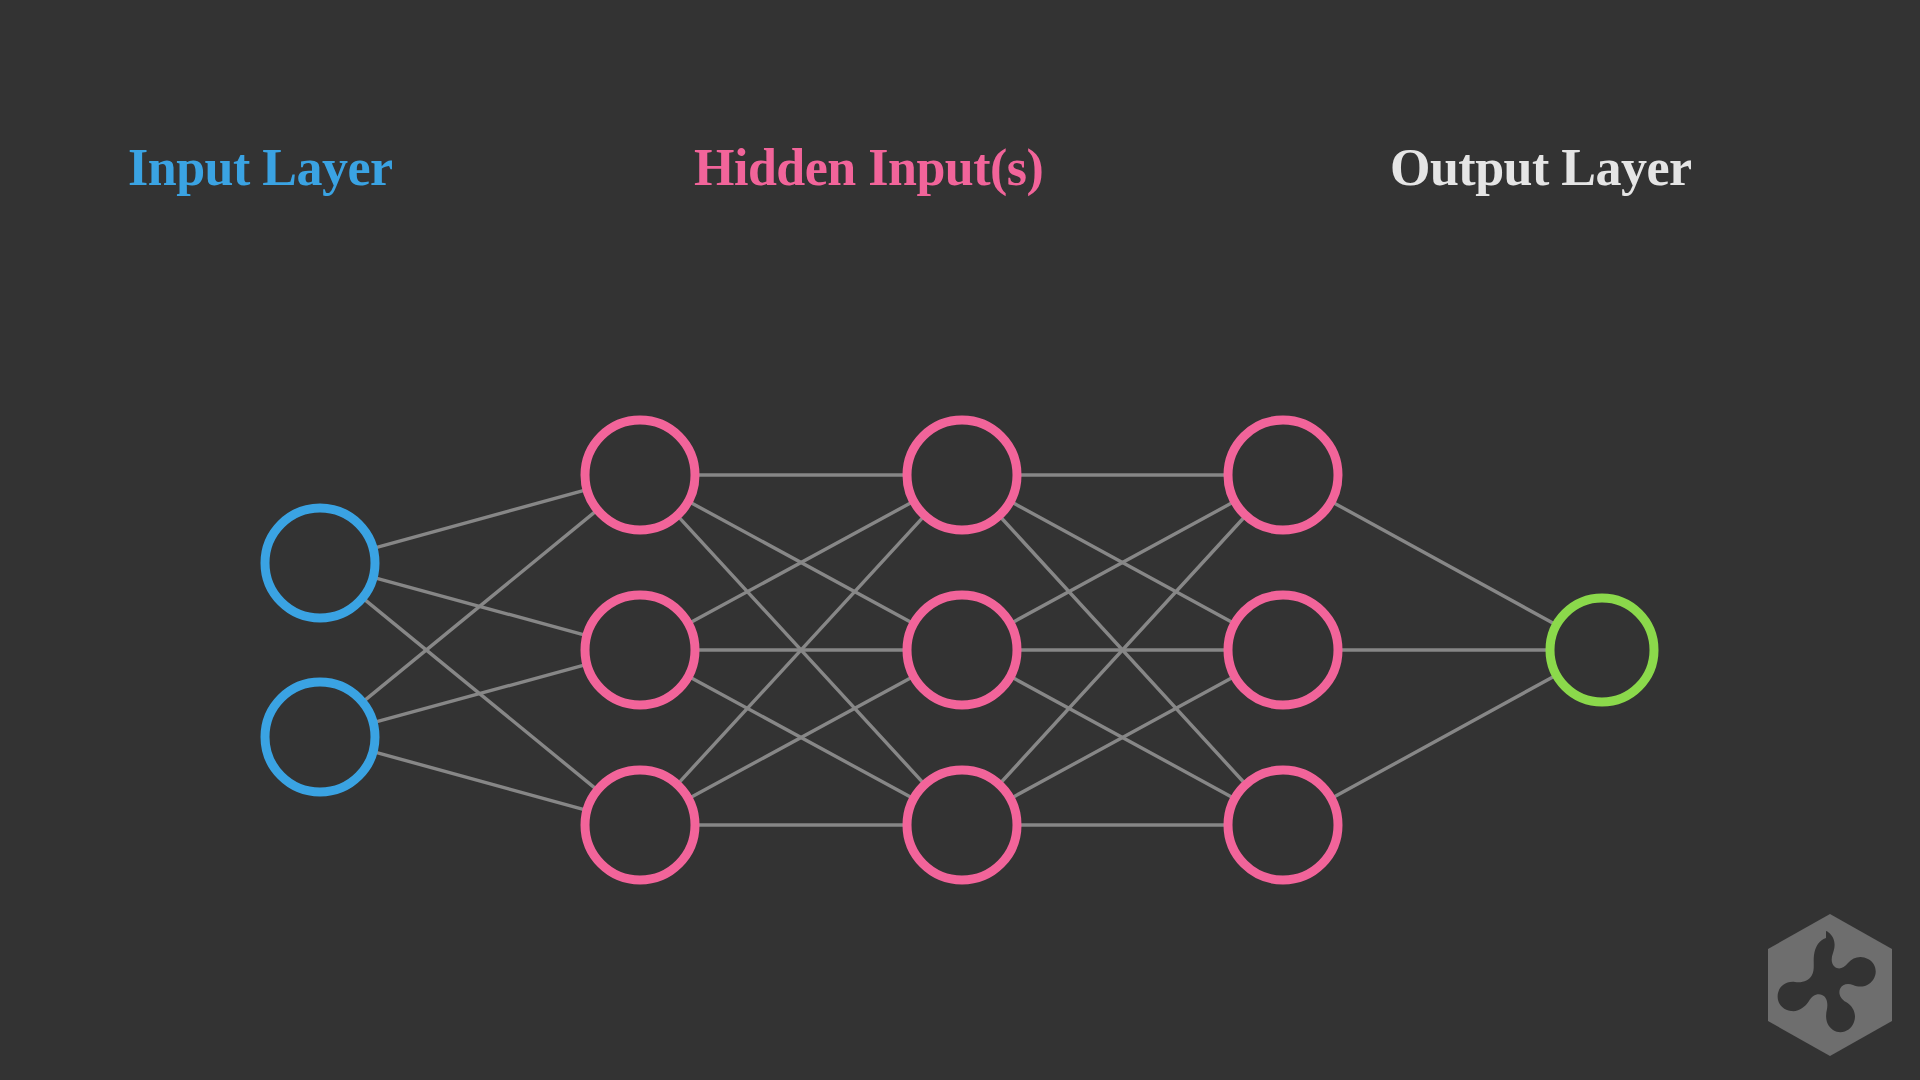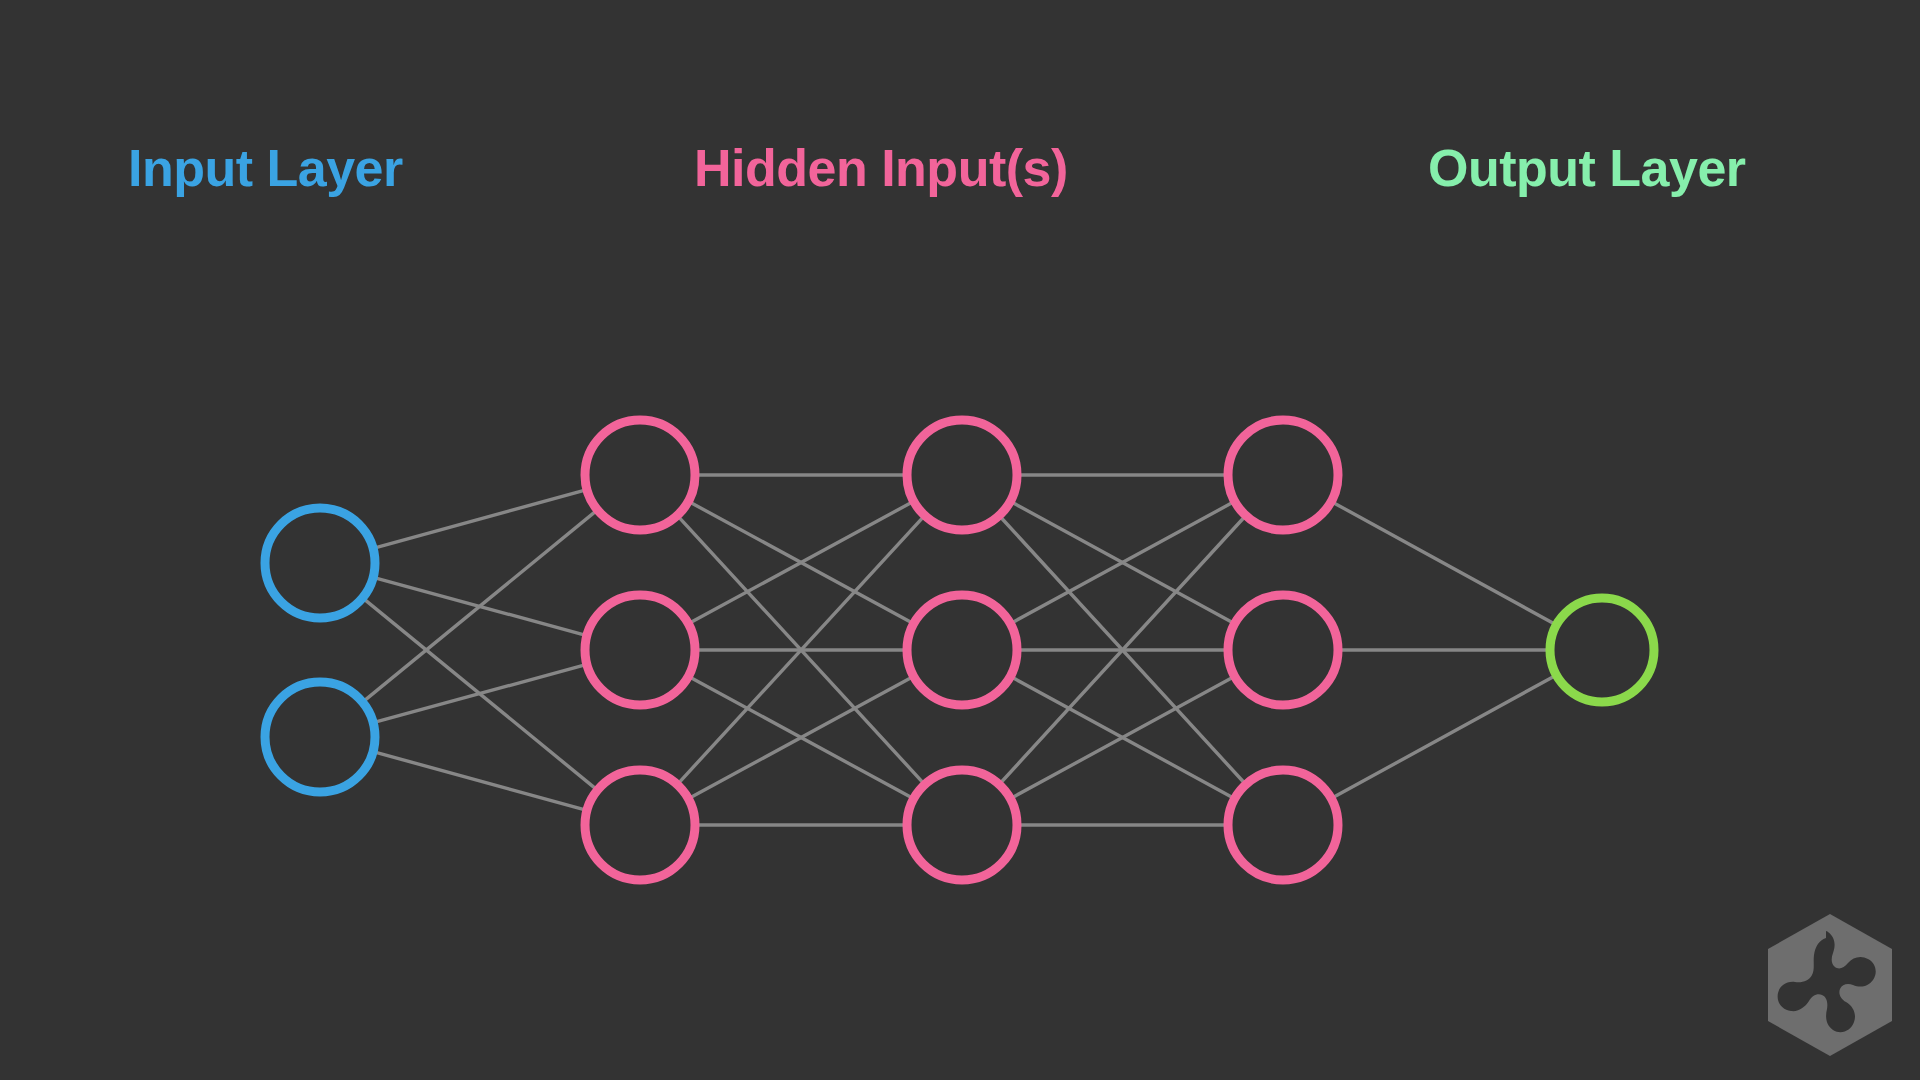--- a/index.html
+++ b/index.html
@@ -16,41 +16,41 @@
   }
   #stage {
     position: absolute;
     inset: 0;
     width: 1920px;
     height: 1080px;
     background: #333333;
   }
   .layer-title {
     position: absolute;
-    font-family: Liberation Sans, sans-serif;
+    font-family: Liberation Serif, serif;
     font-weight: bold;
     font-size: 52px;
     letter-spacing: -0.5px;
     white-space: nowrap;
     line-height: 1;
   }
   #title-input {
     left: 128px;
     top: 142px;
     color: #3AA3E3;
   }
   #title-hidden {
     left: 694px;
     top: 142px;
     color: #F2649A;
   }
   #title-output {
-    left: 1428px;
+    left: 1390px;
     top: 142px;
-    color: #86efac;
+    color: #e5e5e5;
     text-align: center;
   }
   #net-svg {
     position: absolute;
     left: 0;
     top: 0;
     width: 1920px;
     height: 1080px;
     display: block;
   }

